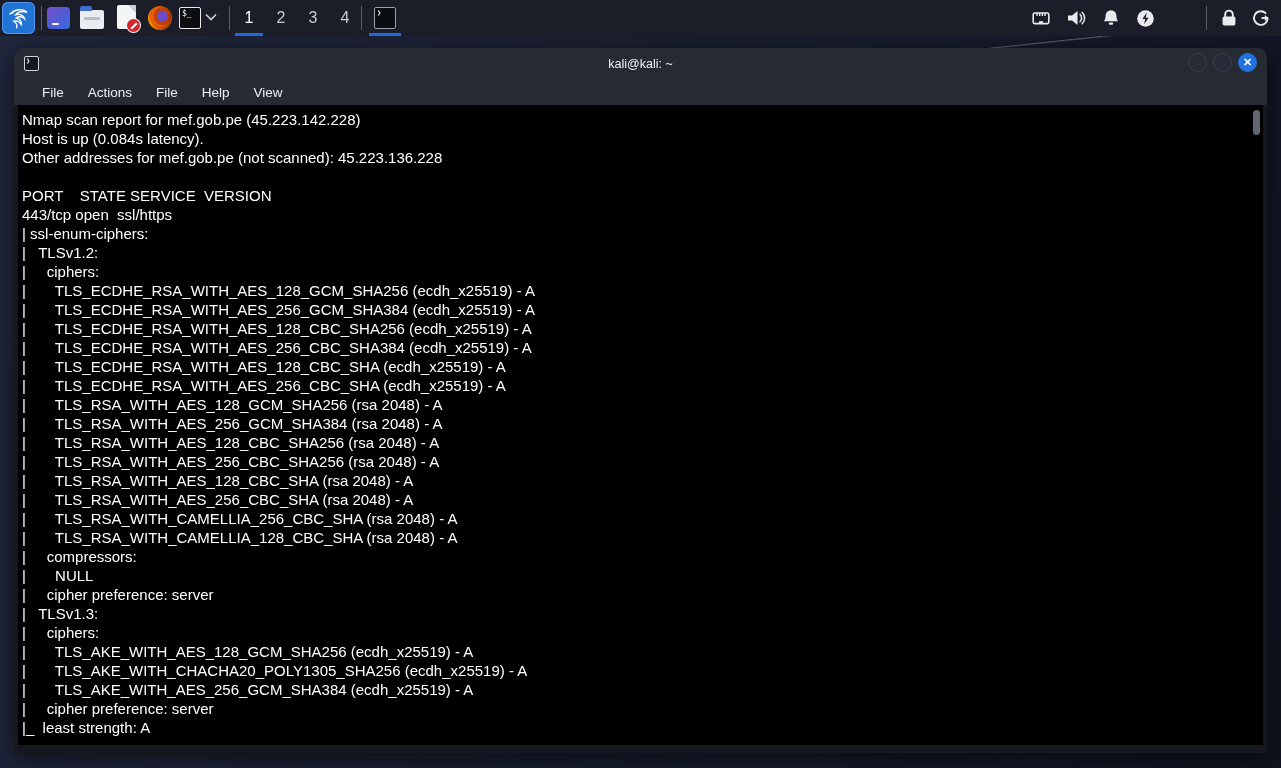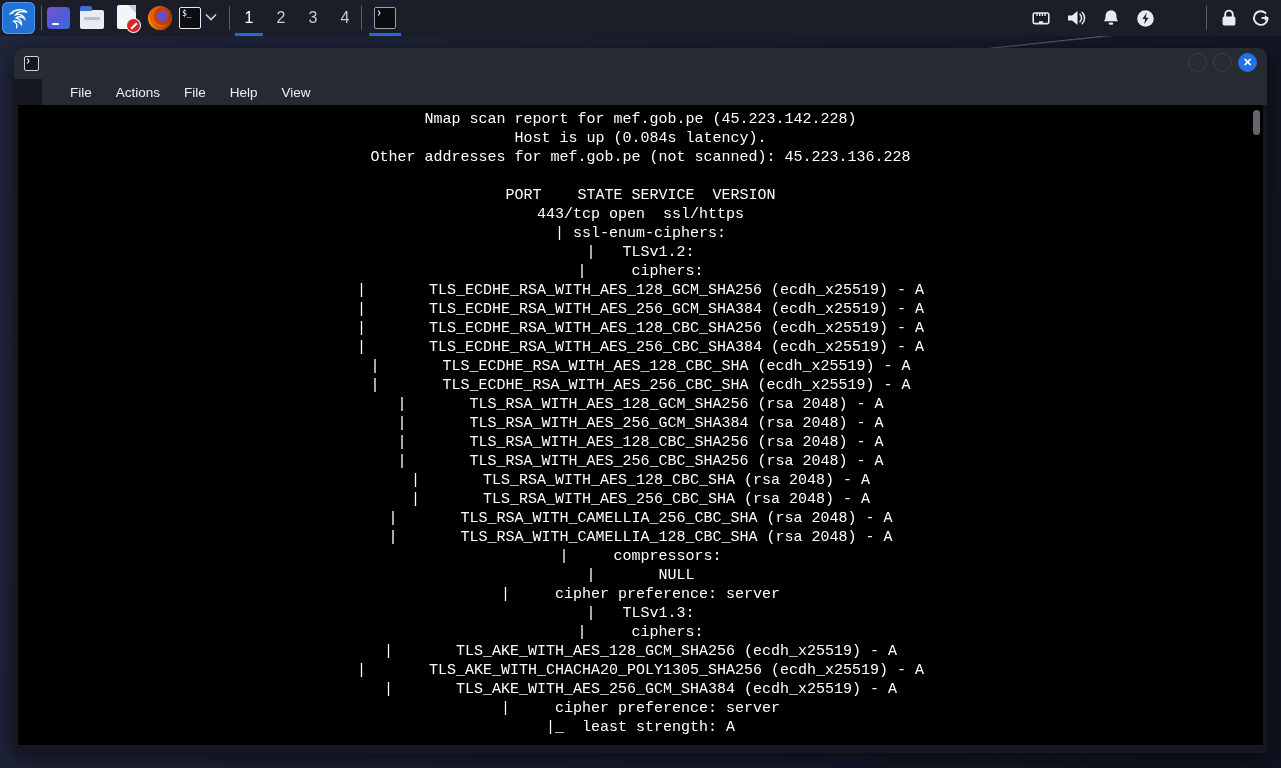--- a/index.html
+++ b/index.html
@@ -99,30 +99,30 @@
     color:#f2f3f5; font-size:12.5px; pointer-events:none;
   }
   .tb-btns { position:absolute; right:10px; top:5px; display:flex; gap:6px; }
   .wbtn {
     width:19px; height:19px; border-radius:50%; background:#272b35; border:1px solid #3a3f4a; cursor:pointer;
     display:flex; align-items:center; justify-content:center;
   }
   .wbtn.close { background:#2272e2; border-color:#2272e2; color:#fff; font-size:11px; font-weight:bold; line-height:1; }
   .menubar {
     position:absolute; left:0; top:31px; right:0; height:26px;
-    background:#262a33; display:flex; align-items:center; padding-left:18px; gap:4px;margin-left:28px;
+    background:#262a33; display:flex; align-items:center; padding-left:18px; gap:4px;
   }
   .mi { color:#eceef1; font-size:13.5px; padding:3px 10px; border-radius:3px; cursor:pointer; }
   .term {
     position:absolute; left:4px; right:4px; top:57px; bottom:8px;
     background:#000; overflow:hidden;
   }
   .term pre {
-    font-family:Liberation Mono, monospace; font-size:15px; line-height:19px;
-    color:#fff; padding:5px 4px 0 4px; white-space:pre;text-align:center;
+    font-family:Liberation Sans, sans-serif; font-size:15px; line-height:19px;
+    color:#fff; padding:5px 4px 0 4px; white-space:pre;
   }
   .scroll-thumb {
     position:absolute; right:3px; top:5px; width:7px; height:25px;
     background:#63686f; border-radius:4px; cursor:pointer;
   }
   svg { display:block; }
 </style>
 </head>
 <body>
 
@@ -226,20 +226,21 @@
         <path d="M10.5 10h6.5" stroke="#e8eaee" stroke-width="1.9"></path>
         <path d="M13.8 6.9l3.6 3.1-3.6 3.1z" fill="#e8eaee"></path>
       </svg>
     </span>
   </div>
 </div>
 
 <div class="window">
   <div class="titlebar">
     <span class="tb-icon">❯</span>
+    <span class="tb-title">kali@kali: ~</span>
     <div class="tb-btns">
       <span class="wbtn"></span>
       <span class="wbtn"></span>
       <span class="wbtn close">✕</span>
     </div>
   </div>
   <div class="menubar">
     <span class="mi">File</span>
     <span class="mi">Actions</span>
     <span class="mi">File</span>

